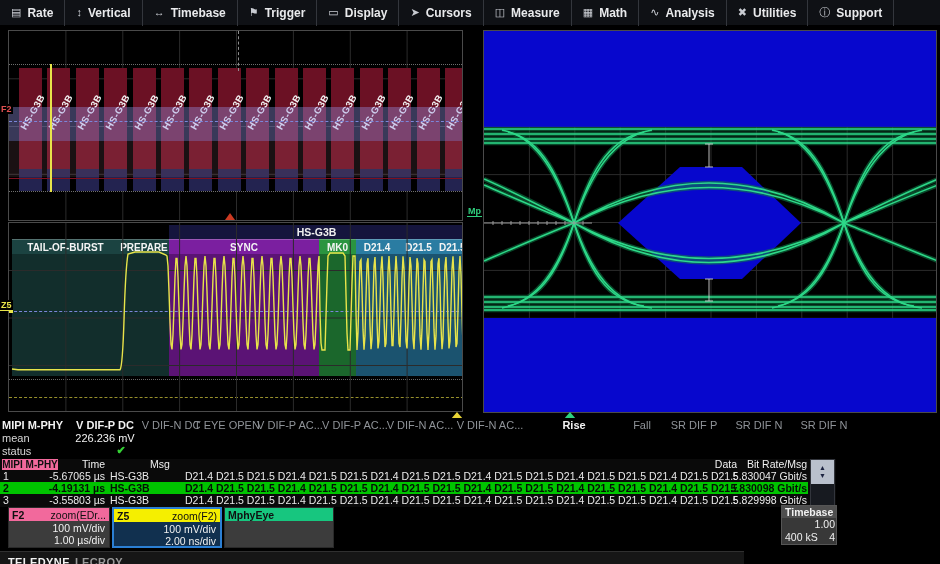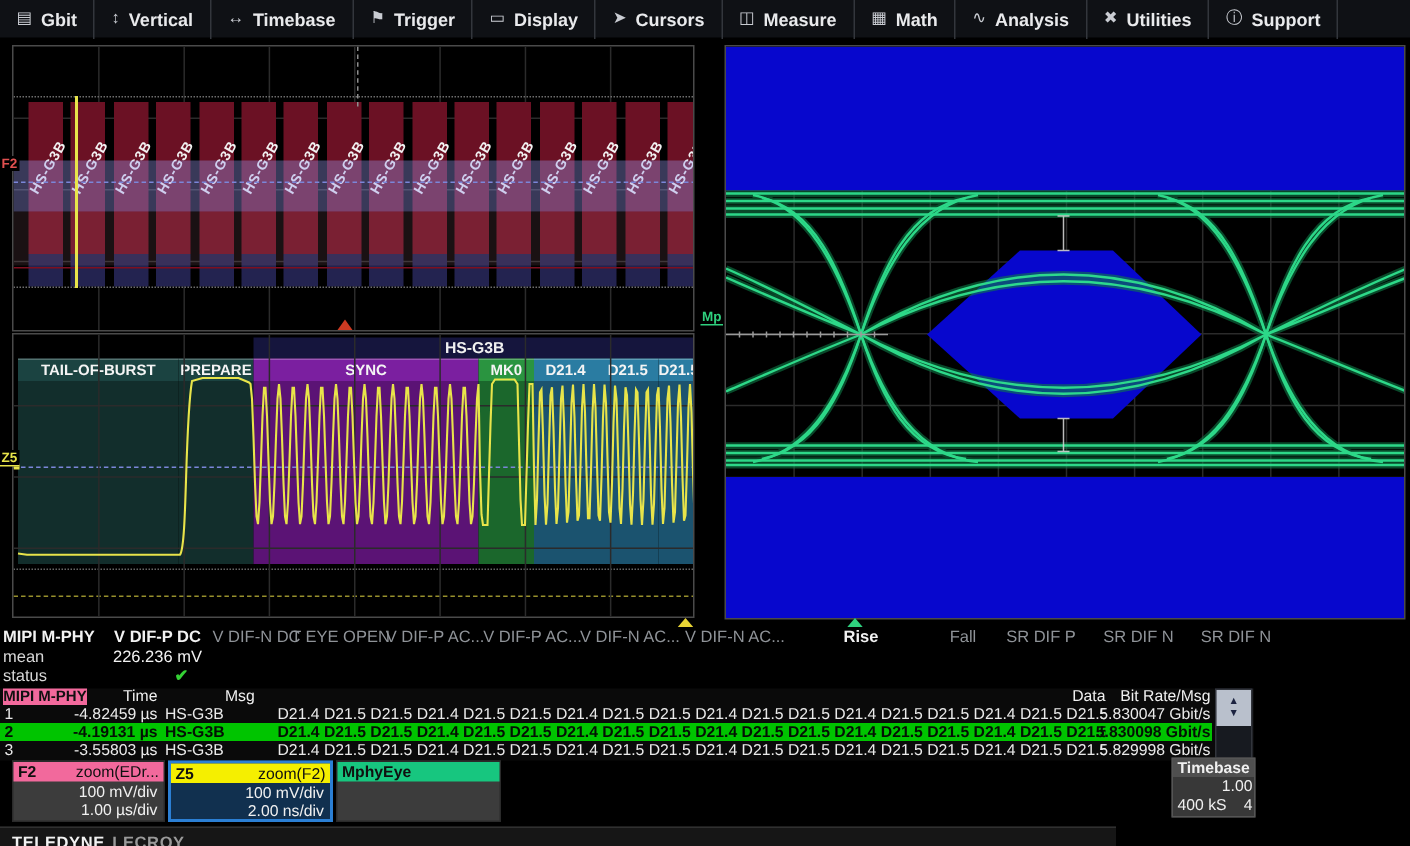--- a/index.html
+++ b/index.html
@@ -127,21 +127,21 @@
 </style>
 </head>
 <body>
 
 <div class="screen">
 
   <div class="menubar">
     <div class="menu-items" id="menu-items">
         <div class="menu-item">
           <span class="mi-icon">▤</span>
-          <span class="mi-label">Gbit</span>
+          <span class="mi-label">Rate</span>
         </div>
         <div class="menu-item">
           <span class="mi-icon">↕</span>
           <span class="mi-label">Vertical</span>
         </div>
         <div class="menu-item">
           <span class="mi-icon">↔</span>
           <span class="mi-label">Timebase</span>
         </div>
         <div class="menu-item">
@@ -338,21 +338,21 @@
     <div class="t-head">
       <span class="t-title">MIPI M-PHY</span>
       <span class="th th-time">Time</span>
       <span class="th th-msg">Msg</span>
       <span class="th th-data">Data</span>
       <span class="th th-rate" style="left:707px;width:100px;text-align:right;">Bit Rate/Msg</span>
     </div>
     <div id="table-rows">
         <div class="t-row" style="top: 11px;">
           <span class="t-idx">1</span>
-          <span class="t-time">-4.82459 µs</span>
+          <span class="t-time">-5.67065 µs</span>
           <span class="t-msg">HS-G3B</span>
           <span class="t-data">D21.4 D21.5 D21.5 D21.4 D21.5 D21.5 D21.4 D21.5 D21.5 D21.4 D21.5 D21.5 D21.4 D21.5 D21.5 D21.4 D21.5 D21.5 D21.5 D22.1 D22....</span>
           <span class="t-rate">5.830047 Gbit/s</span>
         </div>
         <div class="t-row t-sel" style="top: 23px;">
           <span class="t-idx">2</span>
           <span class="t-time">-4.19131 µs</span>
           <span class="t-msg">HS-G3B</span>
           <span class="t-data">D21.4 D21.5 D21.5 D21.4 D21.5 D21.5 D21.4 D21.5 D21.5 D21.4 D21.5 D21.5 D21.4 D21.5 D21.5 D21.4 D21.5 D21.5 D21.5 D22.1 D22....</span>
           <span class="t-rate">5.830098 Gbit/s</span>

